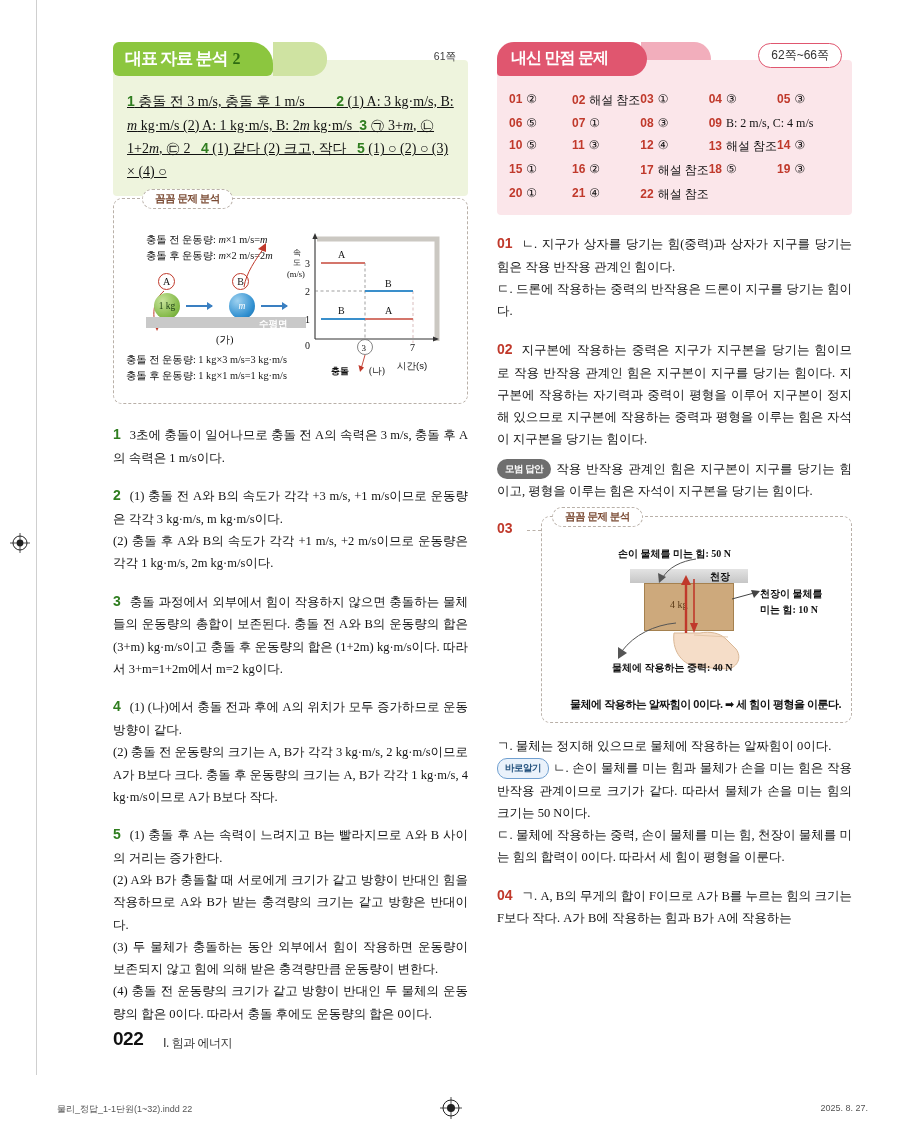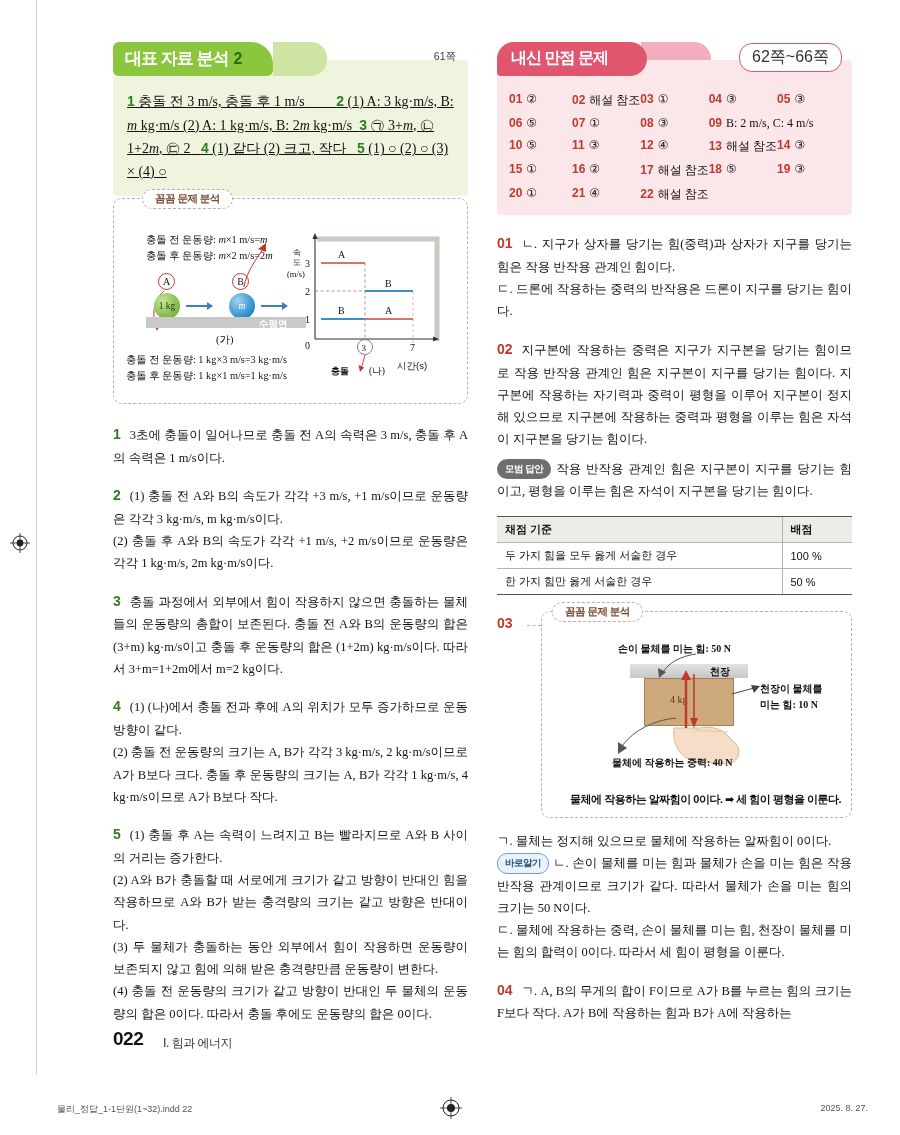--- a/index.html
+++ b/index.html
@@ -36,20 +36,21 @@
     padding: 30px 14px 12px 14px;
     margin-top: 18px;
   }
   .tab-green {
     position: absolute; left: 0; top: -18px;
     background: #8cc63f;
     border-radius: 6px 22px 6px 6px;
     padding: 5px 30px 6px 12px;
     display: flex; align-items: baseline; gap: 5px;
     min-width: 160px;
+    font-family: Liberation Serif, serif;
   }
   .tab-green .t1 {
     color: #ffffff; font-weight: 700; font-size: 17px; letter-spacing: -1px;
   }
   .tab-green .t2 {
     color: #2e6b12; font-weight: 700; font-size: 16px;
   }
   .tab-green .tail {
     position: absolute; right: -54px; top: 0; width: 54px; height: 100%;
     background: #cfe3a2; border-radius: 0 16px 16px 0;
@@ -138,21 +139,21 @@
     color: #fff; font-weight: 700; font-size: 16px; letter-spacing: -1px;
     min-width: 150px;
   }
   .tab-pink .tail {
     position: absolute; right: -64px; top: 0; width: 70px; height: 100%;
     background: #f2aebc; border-radius: 0 18px 18px 0; z-index: -1;
   }
   .pageref-pink {
     position: absolute; right: 10px; top: -17px; z-index: 3;
     background: #fff; border: 1px solid #e0566f; border-radius: 13px;
-    font-size: 16px; color: #333; padding: 3px 12px;
+    font-size: 12px; color: #333; padding: 3px 12px;
   }
   .grid-ans {
     display: grid; grid-template-columns: repeat(5, 1fr);
     font-family: "Liberation Serif", serif; font-size: 12px;
     row-gap: 7px; color: #111;
   }
   .ans-cell { display: flex; align-items: baseline; gap: 4px; white-space: nowrap; }
   .ans-cell .n {
     color: #c0392b; font-weight: 700; font-family: "Liberation Sans", sans-serif;
     font-size: 12px;
@@ -478,38 +479,20 @@
       <p class="para">
         <span class="lead-r">01</span><span>ㄴ. 지구가 상자를 당기는 힘(중력)과 상자가 지구를 당기는 힘은 작용 반작용 관계인 힘이다.</span>
         <span class="sub">ㄷ. 드론에 작용하는 중력의 반작용은 드론이 지구를 당기는 힘이다.</span>
       </p>
 
       <p class="para">
         <span class="lead-r">02</span><span>지구본에 작용하는 중력은 지구가 지구본을 당기는 힘이므로 작용 반작용 관계인 힘은 지구본이 지구를 당기는 힘이다. 지구본에 작용하는 자기력과 중력이 평형을 이루어 지구본이 정지해 있으므로 지구본에 작용하는 중력과 평형을 이루는 힘은 자석이 지구본을 당기는 힘이다.</span>
         <span class="sub" style="margin-top:7px;"><span class="badge-gray">모범 답안</span><span>작용 반작용 관계인 힘은 지구본이 지구를 당기는 힘이고, 평형을 이루는 힘은 자석이 지구본을 당기는 힘이다.</span></span>
       </p>
 
-      <table class="rubric">
-        <thead>
-          <tr>
-            <th>채점 기준</th>
-            <th class="c2">배점</th>
-          </tr>
-        </thead>
-        <tbody>
-          <tr>
-            <td>두 가지 힘을 모두 옳게 서술한 경우</td>
-            <td class="c2">100 %</td>
-          </tr>
-          <tr>
-            <td>한 가지 힘만 옳게 서술한 경우</td>
-            <td class="c2">50 %</td>
-          </tr>
-        </tbody>
-      </table>
 
       <div style="position:relative; padding-left:44px; margin-bottom:12px;">
         <span class="n03">03</span>
         <span class="dash-conn"></span>
         <div class="an2" style="margin-top:0;">
           <div class="an2-tab" style="left:10px;">꼼꼼 문제 분석</div>
 
           <div class="fig03">
             <div class="f3t" style="left:66px; top:4px;">손이 물체를 미는 힘: 50 N</div>
 

